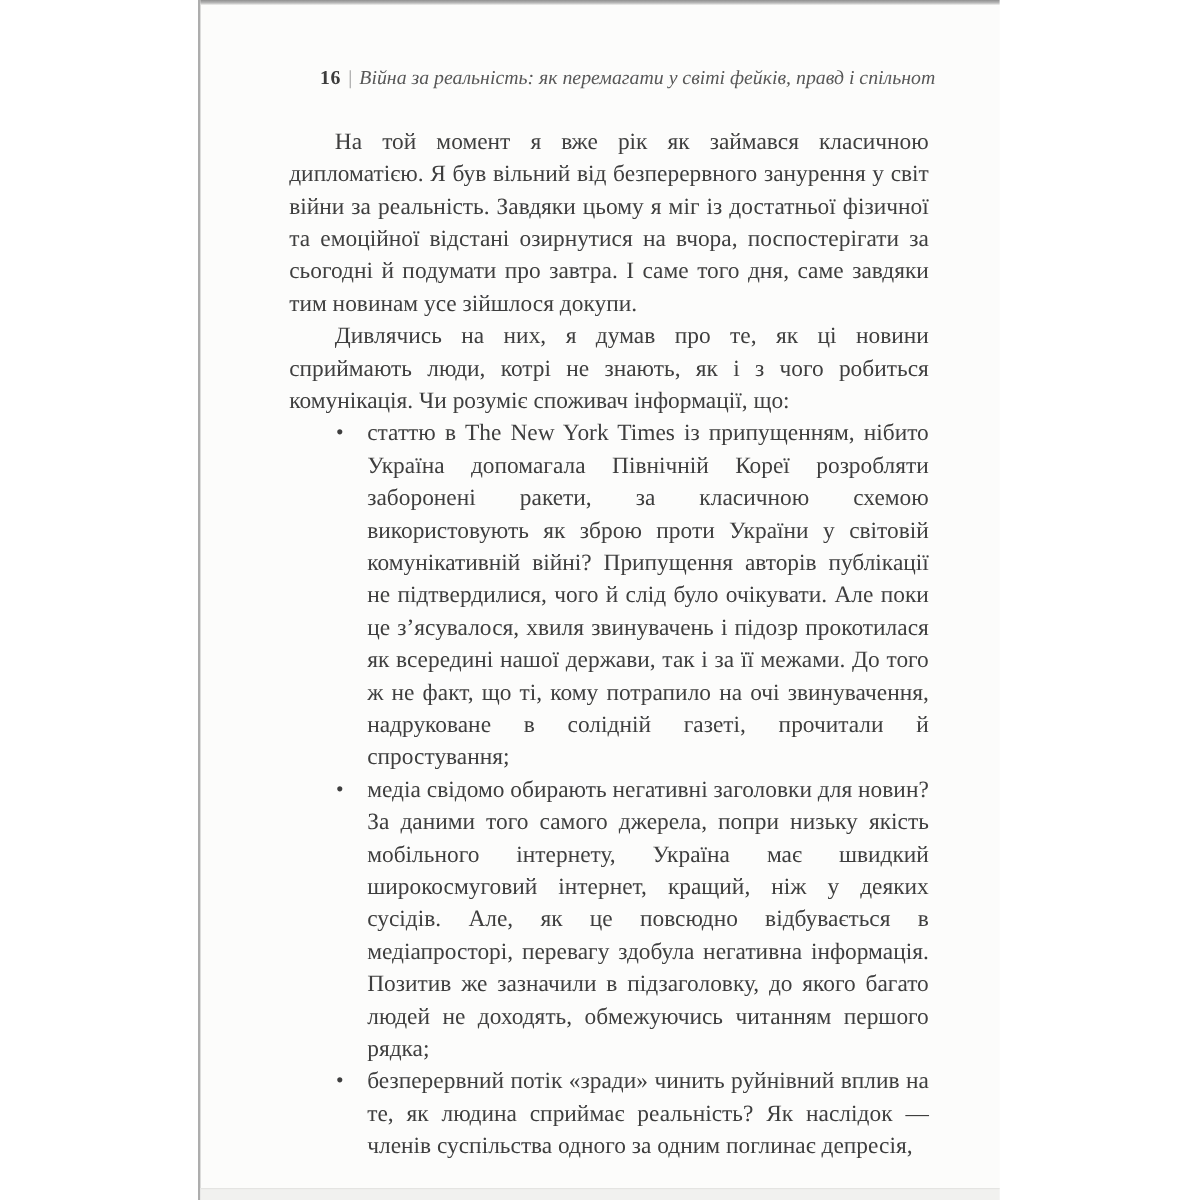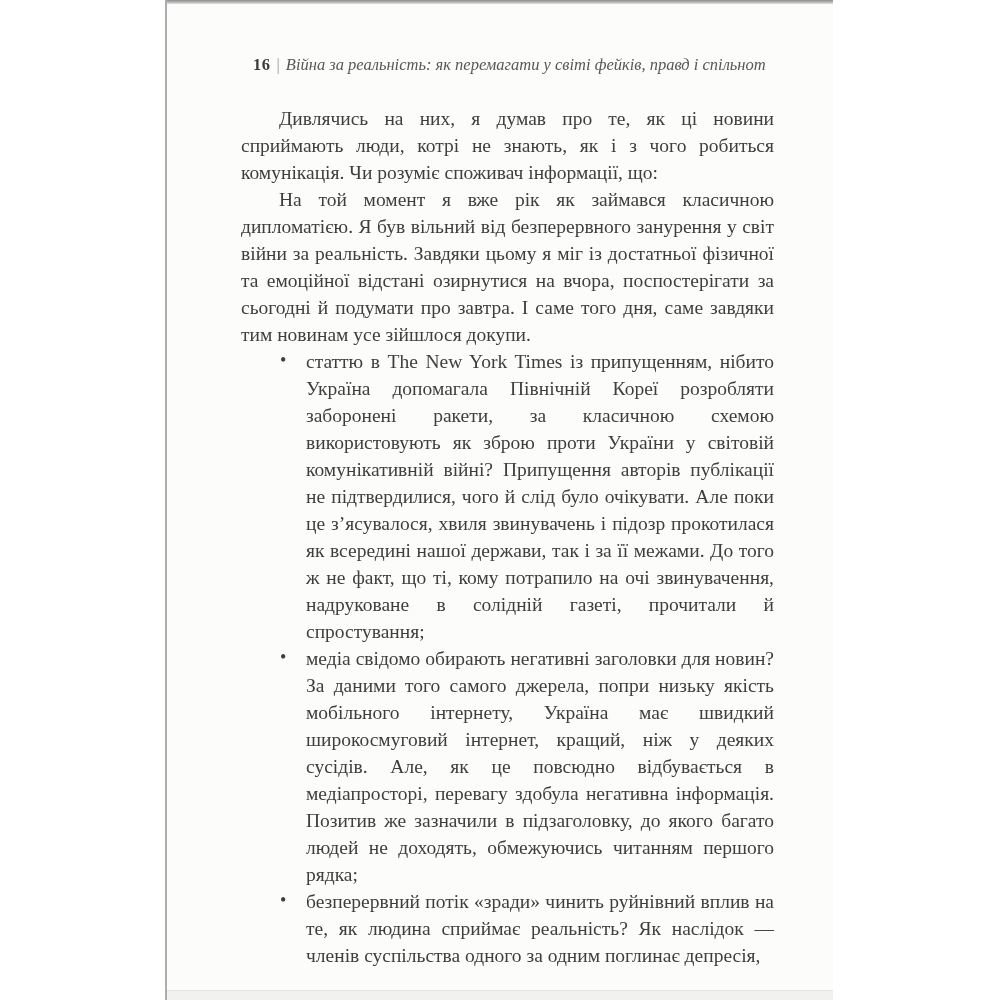--- a/index.html
+++ b/index.html
@@ -46,20 +46,21 @@
   }
   .running-head {
     position: absolute;
     left: 86px;
     top: 54px;
     width: 540px;
     font-size: 16.5px;
     line-height: 22px;
     color: #4a4a4a;
     white-space: nowrap;
+    text-align: center;
   }
   .page-number {
     font-weight: 700;
     color: #3c3c3c;
     letter-spacing: 0.5px;
   }
   .separator {
     color: #9b9b9b;
     margin: 0 6px;
     font-weight: 400;
@@ -106,22 +107,22 @@
 
 <div class="canvas">
   <div class="scan-page">
     <div class="top-edge"></div>
 
     <div class="running-head">
       <span class="page-number">16</span><span class="separator">|</span><span class="running-title">Війна за реальність: як перемагати у світі фейків, правд і спільнот</span>
     </div>
 
     <div class="body-text">
+      <p class="para">На той момент я вже рік як займався класичною дипломатією. Я був вільний від безперервного занурення у світ війни за реальність. Завдяки цьому я міг із достатньої фізичної та емоційної відстані озирнутися на вчора, поспостерігати за сьогодні й подумати про завтра. І саме того дня, саме завдяки тим новинам усе зійшлося докупи.</p>
       <p class="para">Дивлячись на них, я думав про те, як ці новини сприймають люди, котрі не знають, як і з чого робиться комунікація. Чи розуміє споживач інформації, що:</p>
-      <p class="para">На той момент я вже рік як займався класичною дипломатією. Я був вільний від безперервного занурення у світ війни за реальність. Завдяки цьому я міг із достатньої фізичної та емоційної відстані озирнутися на вчора, поспостерігати за сьогодні й подумати про завтра. І саме того дня, саме завдяки тим новинам усе зійшлося докупи.</p>
 
       <div class="bullet-list">
         <div class="bullet-item">
           <span class="bullet-dot">•</span><span>статтю в </span><span class="it">The New York Times</span><span> із припущенням, нібито Україна допомагала Північній Кореї розробляти заборонені ракети, за класичною схемою використовують як зброю проти України у світовій комунікативній війні? Припущення авторів публікації не підтвердилися, чого й слід було очікувати. Але поки це з’ясувалося, хвиля звинувачень і підозр прокотилася як всередині нашої держави, так і за її межами. До того ж не факт, що ті, кому потрапило на очі звинувачення, надруковане в солідній газеті, прочитали й спростування;</span>
         </div>
         <div class="bullet-item">
           <span class="bullet-dot">•</span><span>медіа свідомо обирають негативні заголовки для новин? За даними того самого джерела, попри низьку якість мобільного інтернету, Україна має швидкий широкосмуговий інтернет, кращий, ніж у деяких сусідів. Але, як це повсюдно відбувається в медіапросторі, перевагу здобула негативна інформація. Позитив же зазначили в підзаголовку, до якого багато людей не доходять, обмежуючись читанням першого рядка;</span>
         </div>
         <div class="bullet-item">
           <span class="bullet-dot">•</span><span>безперервний потік «зради» чинить руйнівний вплив на те, як людина сприймає реальність? Як наслідок — членів суспільства одного за одним поглинає депресія,</span>

